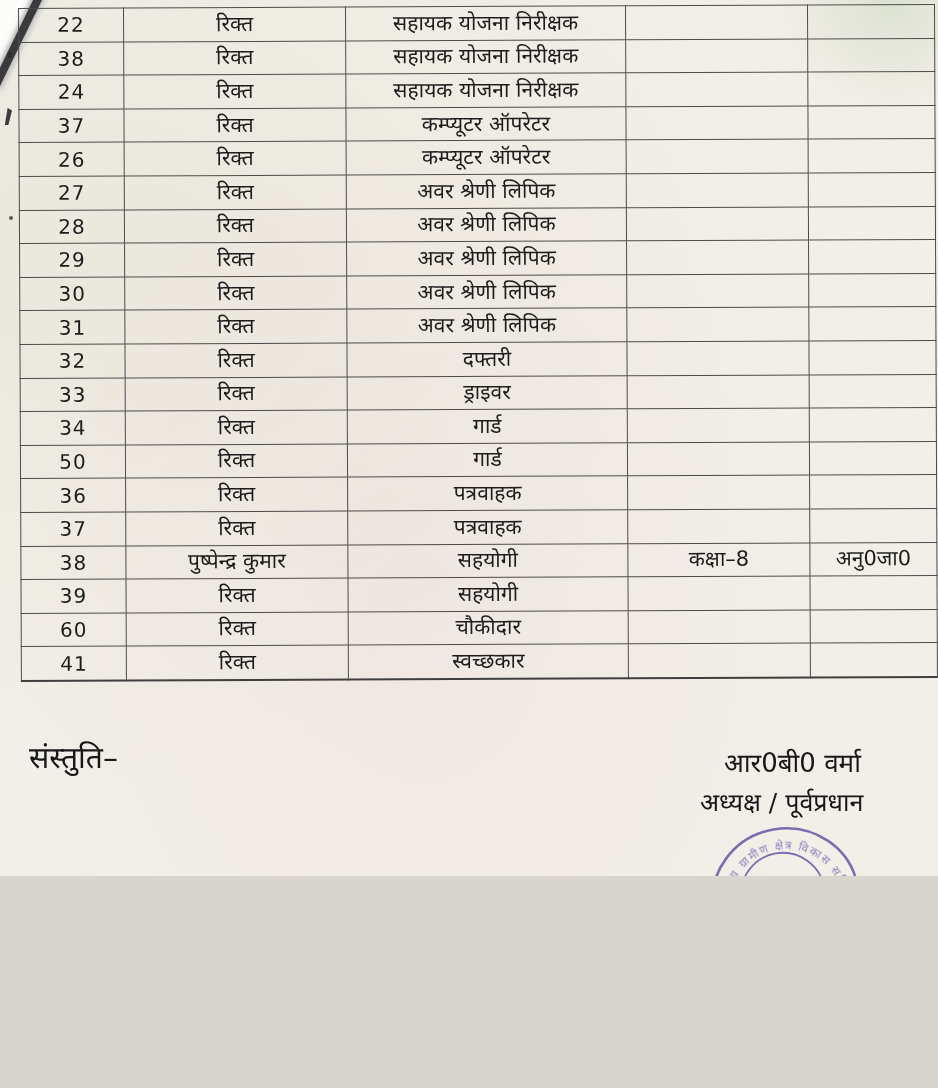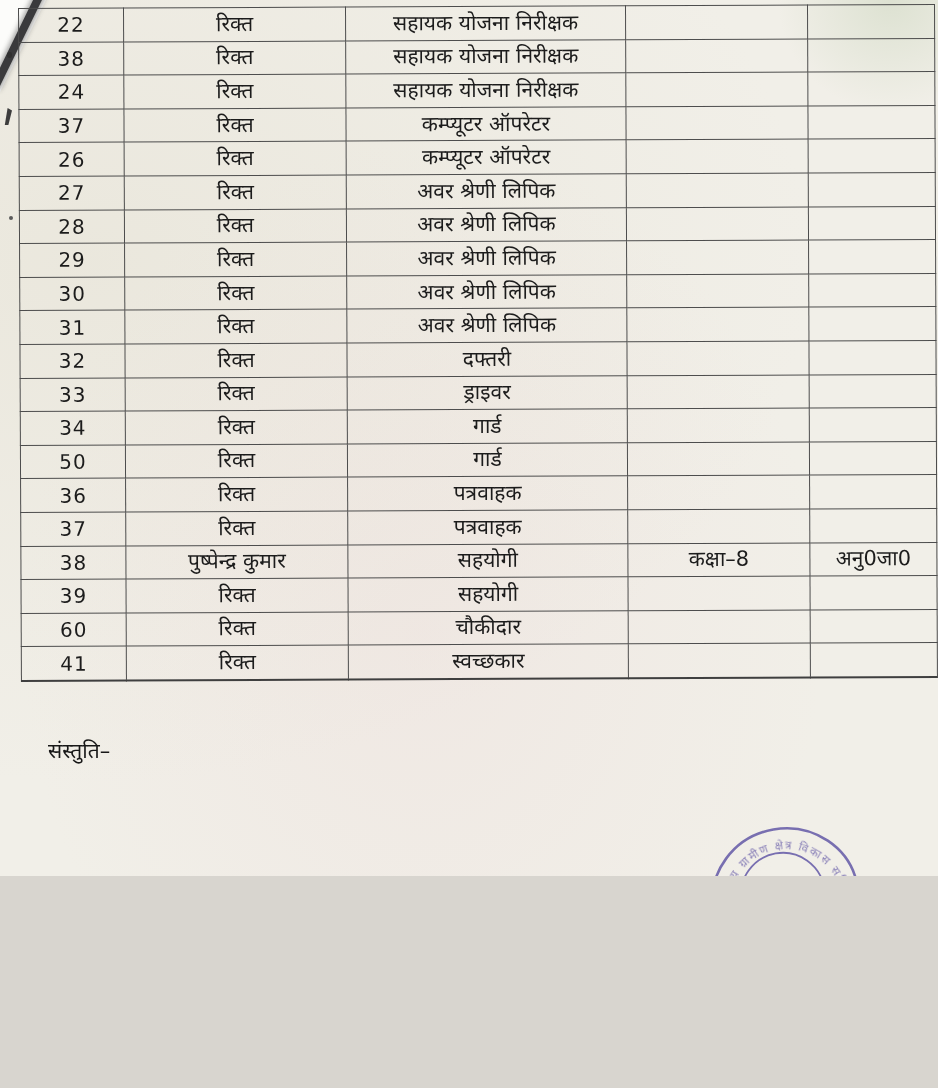--- a/index.html
+++ b/index.html
@@ -55,22 +55,22 @@
     font-size:21px;
     line-height:1.1;
     white-space:nowrap;
     overflow:hidden;
     color:#1c1c1c;
   }
   table.positions td.c-sn { font-size:20px; letter-spacing:1px; }
 
   
   .recommendation {
-    position:absolute; left:48px; top:736px;
-    font-size:21px; color:#171717;
+    position:absolute; left:29px; top:736px;
+    font-size:30px; color:#171717;
   }
   .sign-name {
     position:absolute; left:724px; top:744px;
     font-size:26px; color:#171717; white-space:nowrap;
   }
   .sign-title {
     position:absolute; left:700px; top:784px;
     font-size:25px; color:#171717; white-space:nowrap;
   }
 
@@ -241,20 +241,22 @@
             <td class="c-name">रिक्त</td>
             <td class="c-designation">स्वच्छकार</td>
             <td class="c-qualification"></td>
             <td class="c-category"></td>
           </tr>
         </tbody>
     </table>
   </div>
 
   <div class="recommendation">संस्तुति–</div>
+  <div class="sign-name">आर0बी0 वर्मा</div>
+  <div class="sign-title">अध्यक्ष / पूर्वप्रधान</div>
 
   <svg class="stamp" width="182" height="168" viewBox="0 0 182 168">
     <defs>
       <path id="arcTop" d="M 33,102 A 57,57 0 1 1 145,96"></path>
       <path id="arcBottom" d="M 34,92  A 55,55 0 0 0 144,90"></path>
     </defs>
     <ellipse cx="89" cy="81" rx="73" ry="70" fill="none" stroke="#46399a" stroke-width="2.6" opacity=".8"></ellipse>
     <circle cx="87" cy="77" r="42" fill="none" stroke="#46399a" stroke-width="1.8" opacity=".8"></circle>
     <text class="ring-text" font-size="11.5" font-family="DejaVu Sans, sans-serif" fill="#4a3d9b" opacity=".72" letter-spacing="1.5">
       <textPath href="#arcTop" startOffset="2%">★ भारतीय ग्रामीण क्षेत्र विकास समिति</textPath>

